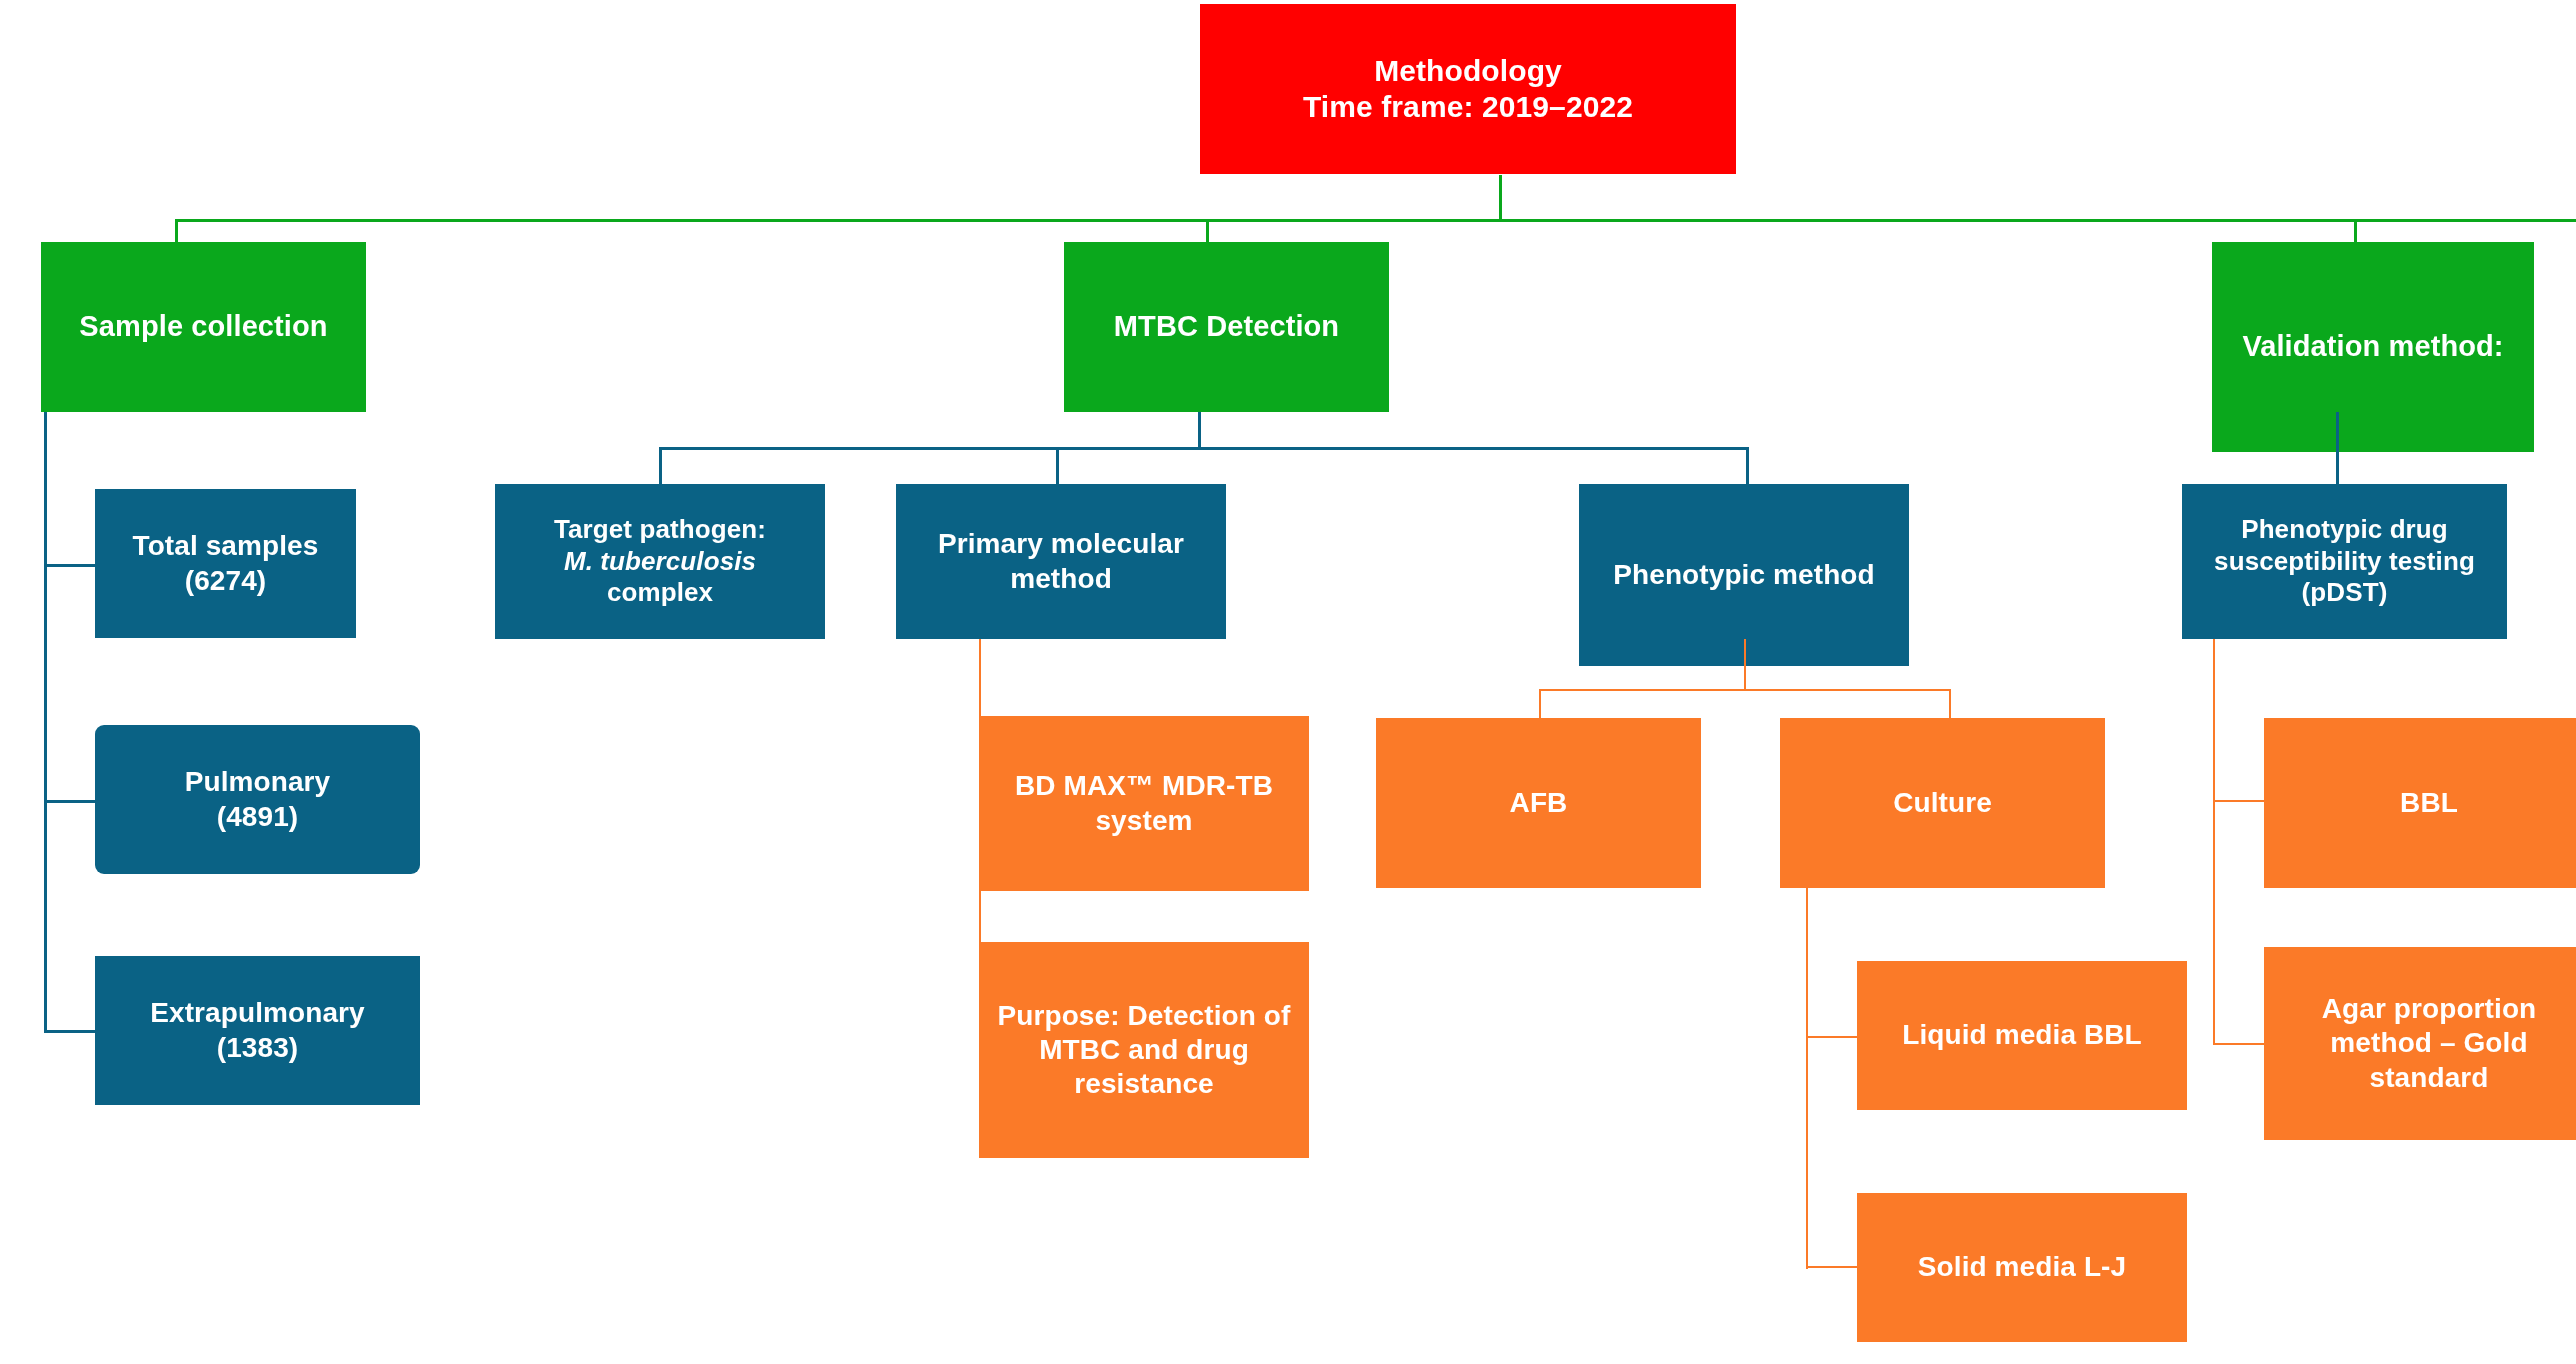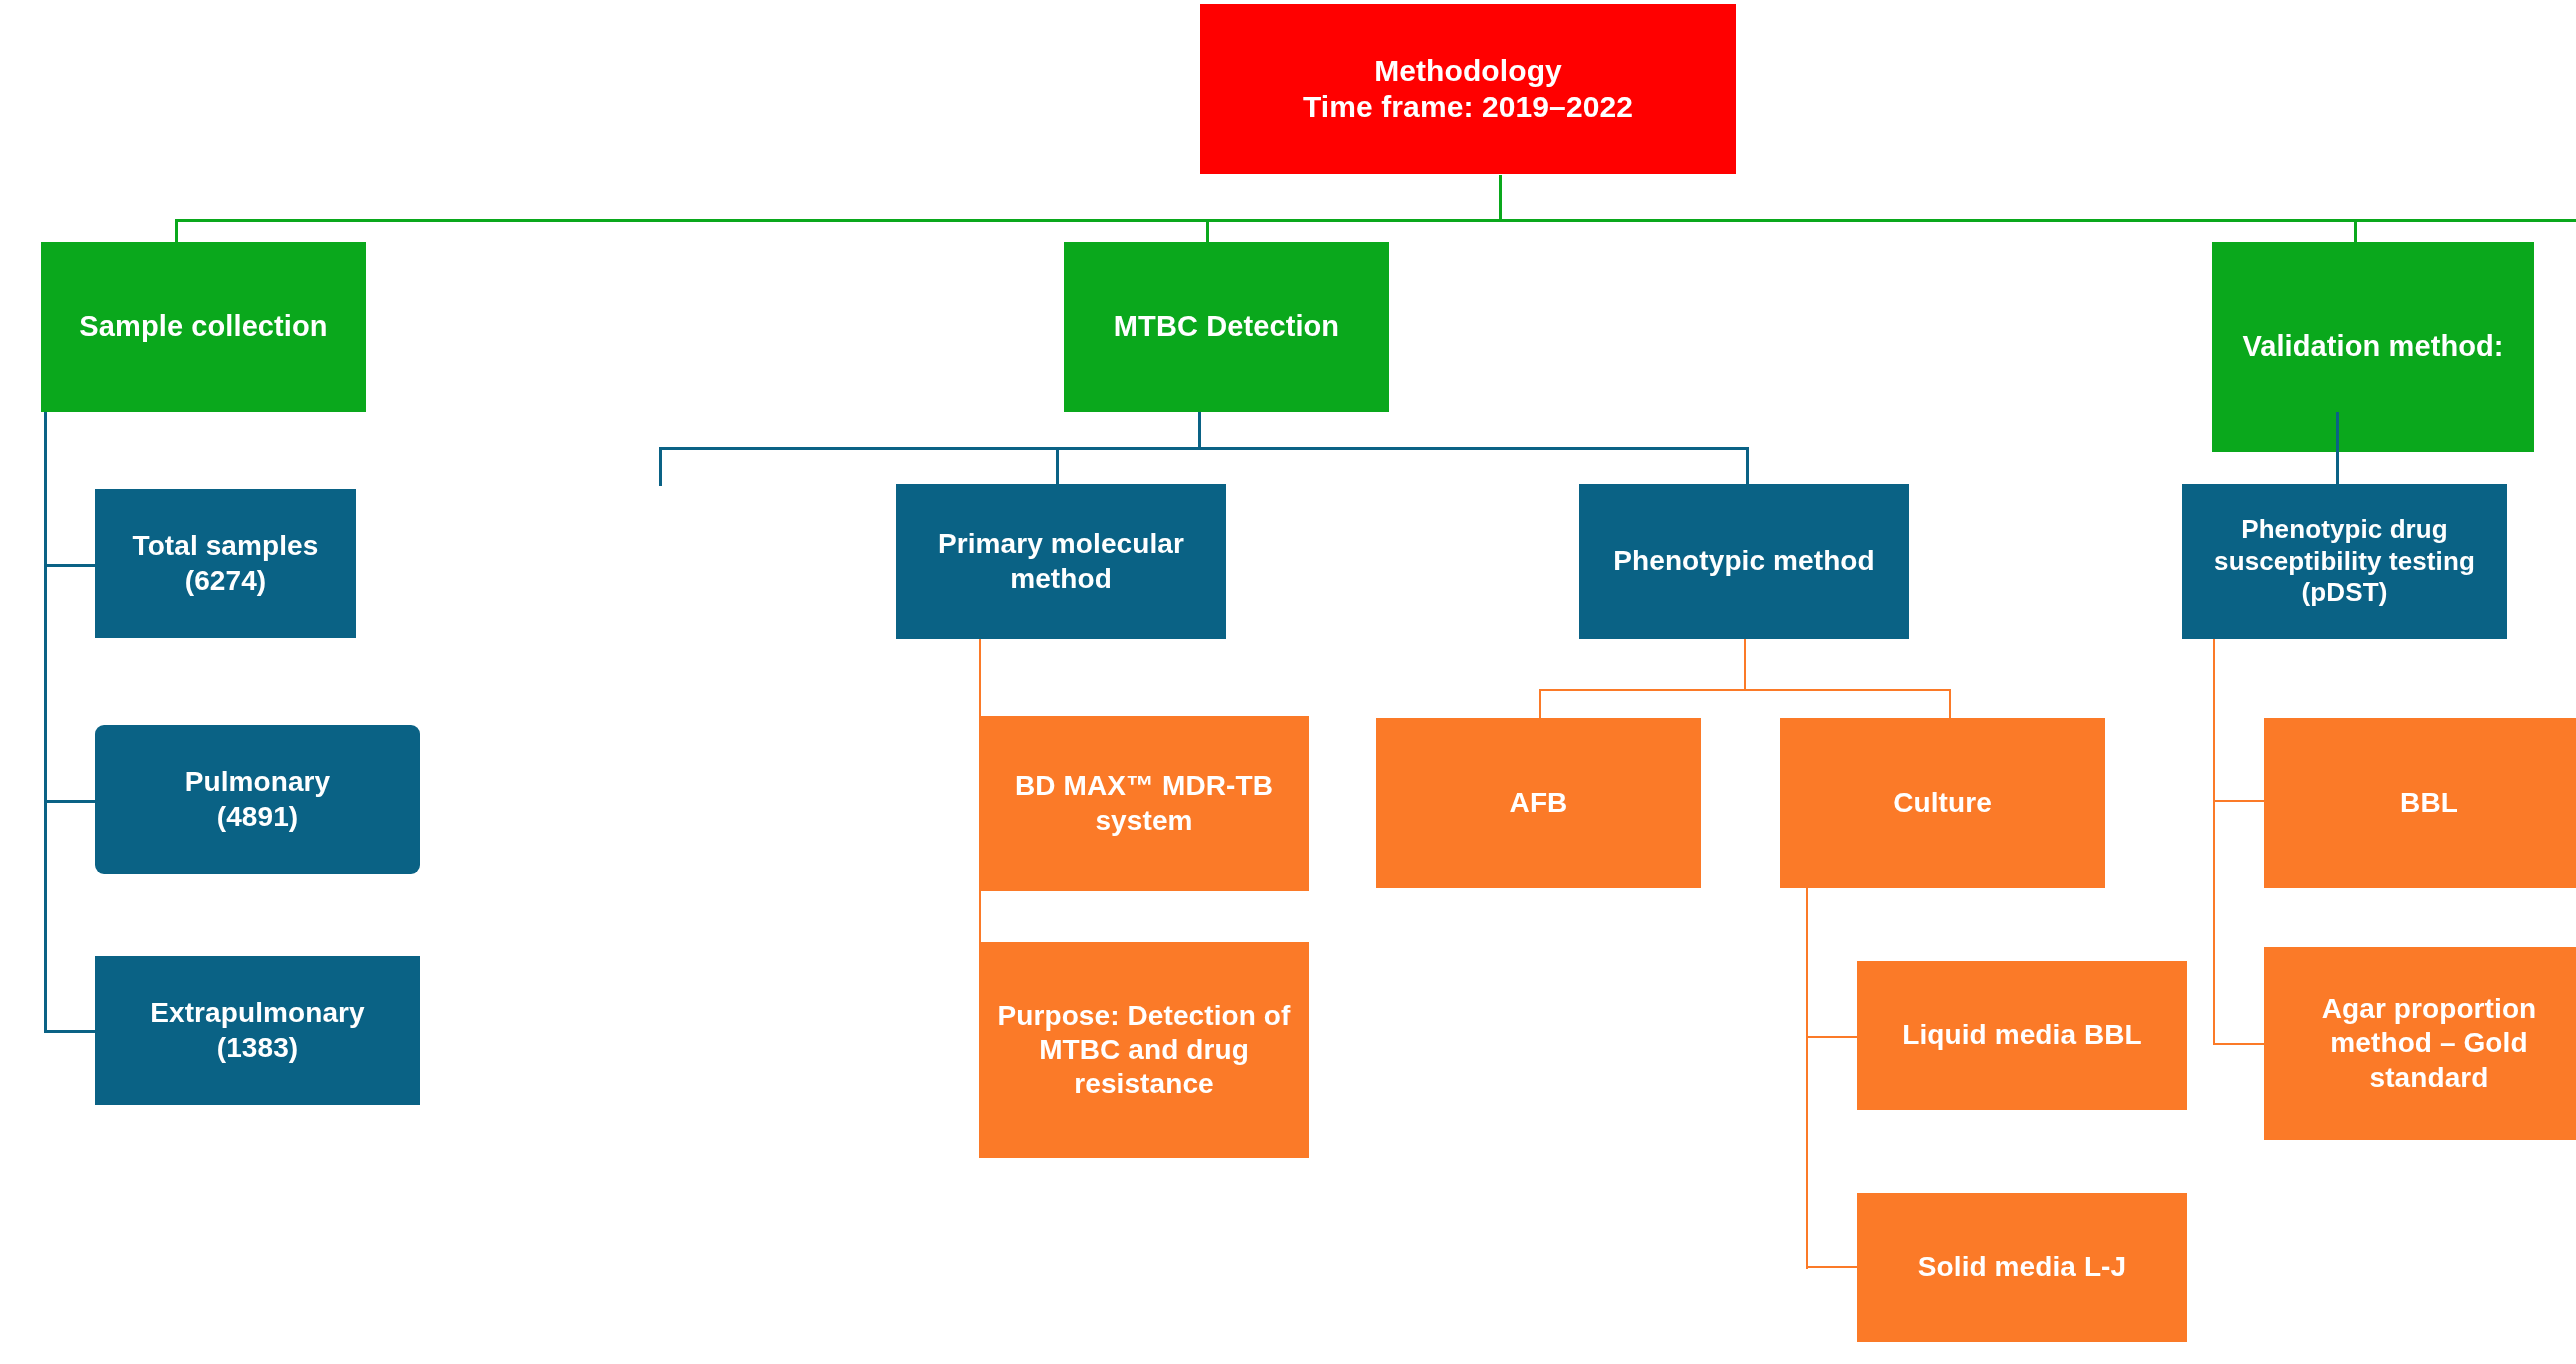--- a/index.html
+++ b/index.html
@@ -92,38 +92,43 @@
     <div class="txt">Extrapulmonary</div>
     <div class="txt">(1383)</div>
   </div>
 
   <div class="conn v b w6" style="left:1198px; top:412px; height:35px;"></div>
   <div class="conn h b w6" style="left:659px; top:447px; width:1090px;"></div>
   <div class="conn v b w6" style="left:659px; top:447px; height:39px;"></div>
   <div class="conn v b w6" style="left:1056px; top:447px; height:39px;"></div>
   <div class="conn v b w6" style="left:1746px; top:447px; height:39px;"></div>
 
+  <div class="node blue" style="left:495px; top:484px; width:330px; height:155px; flex-direction:column; font-size:26px;">
+    <div class="txt">Target pathogen:</div>
+    <div class="txt italic-sp">M. tuberculosis</div>
+    <div class="txt">complex</div>
+  </div>
 
   <div class="node blue" style="left:896px; top:484px; width:330px; height:155px;">
     <span class="txt">Primary molecular method</span>
   </div>
 
   <div class="conn v o w5" style="left:979px; top:639px; height:417px;"></div>
   <div class="conn h o w5" style="left:979px; top:804px; width:52px;"></div>
   <div class="conn h o w5" style="left:979px; top:1056px; width:52px;"></div>
 
   <div class="node orange" style="left:979px; top:716px; width:330px; height:175px;">
     <span class="txt">BD MAX™ MDR-TB system</span>
   </div>
 
   <div class="node orange" style="left:979px; top:942px; width:330px; height:216px;">
     <span class="txt">Purpose: Detection of MTBC and drug resistance</span>
   </div>
 
-  <div class="node blue" style="left:1579px; top:484px; width:330px; height:155px;">
+  <div class="node blue" style="left:1579px; top:484px; width:330px; height:182px;">
     <span class="txt">Phenotypic method</span>
   </div>
 
   <div class="conn v o w5" style="left:1744px; top:639px; height:50px;"></div>
   <div class="conn h o w5" style="left:1539px; top:689px; width:412px;"></div>
   <div class="conn v o w5" style="left:1539px; top:689px; height:32px;"></div>
   <div class="conn v o w5" style="left:1949px; top:689px; height:32px;"></div>
 
   <div class="node orange" style="left:1376px; top:718px; width:325px; height:170px;">
     <span class="txt">AFB</span>

